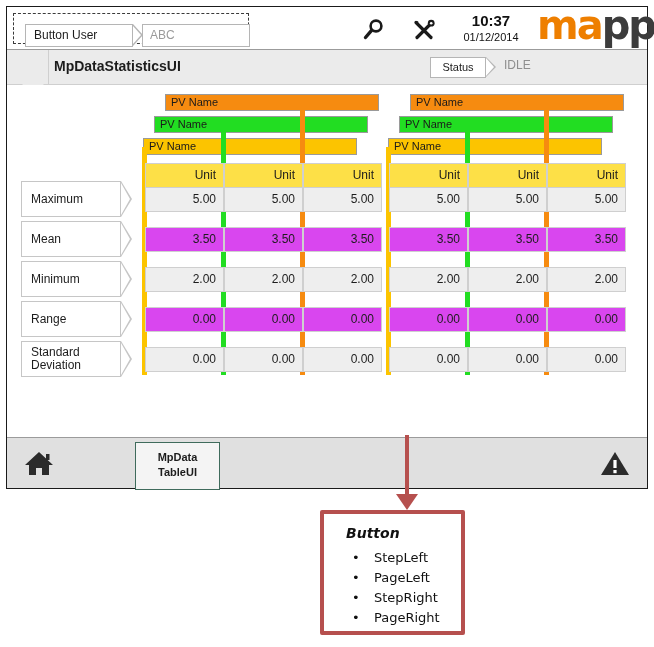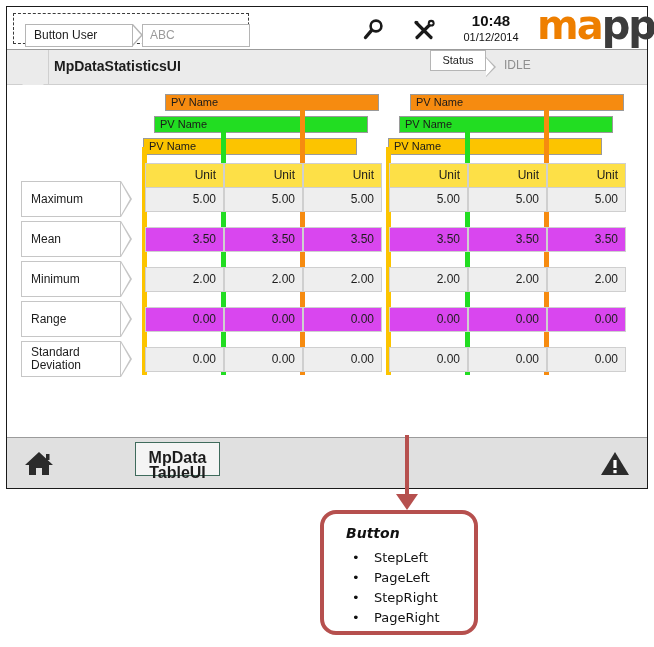--- a/index.html
+++ b/index.html
@@ -168,21 +168,21 @@
   }
   .page-title {
     position: absolute;
     left: 47px; top: 8px;
     font-size: 14px;
     font-weight: bold;
     color: #1c1c1c;
   }
   .status-label {
     position: absolute;
-    left: 423px; top: 0;
+    left: 423px; top: 7px;
     width: 56px; height: 21px;
     border: 1px solid #b5b5b5;
     background: #ffffff;
     box-sizing: border-box;
     font-size: 11px;
     color: #1c1c1c;
     text-align: center;
     line-height: 19px;
   }
   .status-value {
@@ -299,26 +299,26 @@
   }
   .alarm-icon {
     position: absolute;
     right: 17px; top: 12px;
     width: 30px; height: 27px;
     cursor: pointer;
   }
   .bottom-tab {
     position: absolute;
     left: 128px; top: 4px;
-    width: 85px; height: 34px;
+    width: 85px; height: 48px;
     border: 1px solid #3f6b5c;
     background: #f4f4f4;
     box-sizing: border-box;
     text-align: center;
-    font-size: 16px;
+    font-size: 11px;
     font-weight: bold;
     color: #1c1c1c;
     line-height: 15px;
     padding-top: 7px;
     cursor: pointer;
   }
 
   
   .callout-line {
     position: absolute;
@@ -330,23 +330,23 @@
     position: absolute;
     left: 396px; top: 494px;
     width: 0; height: 0;
     border-left: 11px solid transparent;
     border-right: 11px solid transparent;
     border-top: 16px solid #b6504e;
   }
   .callout-box {
     position: absolute;
     left: 320px; top: 510px;
-    width: 158px; height: 125px;
+    width: 145px; height: 125px;
     border: 4px solid #b6504e;
-    border-radius: 16px;
+    border-radius: 2px;
     background: #ffffff;
     box-sizing: border-box;
   }
   .callout-title {
     position: absolute;
     left: 22px; top: 11px;
     font-size: 14px;
     font-weight: bold;
     font-style: italic;
     color: #111111;
@@ -399,21 +399,21 @@
         <svg width="26" height="26" viewBox="0 0 26 26">
           <line x1="5" y1="5.5" x2="20" y2="20.5" stroke="#1a1a1a" stroke-width="3.2" stroke-linecap="round"></line>
           <line x1="21" y1="5.5" x2="6" y2="20.5" stroke="#1a1a1a" stroke-width="3.2" stroke-linecap="round"></line>
           <circle cx="20.2" cy="6.2" r="3.4" fill="#1a1a1a"></circle>
           <circle cx="20.2" cy="6.2" r="1.3" fill="#ffffff"></circle>
           <path d="M3.6 4.2 L7.2 4.2 L7.2 7.6 Z" fill="#1a1a1a"></path>
         </svg>
       </div>
 
       <div class="clock">
-        <div class="time">10:48</div>
+        <div class="time">10:37</div>
         <div class="date">01/12/2014</div>
       </div>
 
       <div class="logo">
         <div class="word"><span class="ma">ma</span><span class="pp">pp</span></div>
         <div class="tech">TECHNOLOGY</div>
       </div>
     </div>
 
     <div class="titleband">

